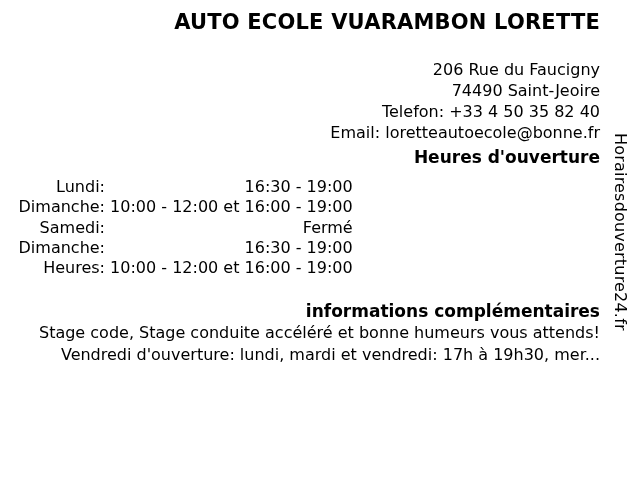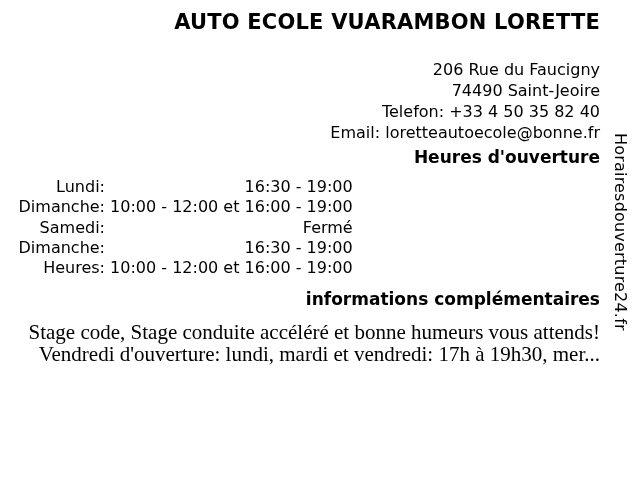--- a/index.html
+++ b/index.html
@@ -14,22 +14,22 @@
     font-size: 21px; line-height: 26px; font-weight: bold;
     margin: 9px 0 0 0; letter-spacing: 0.2px;
   }
   .contact { margin-top: 24px; font-size: 16px; line-height: 21px; }
   .contact div { white-space: pre; }
   h2 { font-size: 17px; line-height: 21px; font-weight: bold; margin: 0; }
   .hours-heading { margin-top: 4px; }
   .hours-table { border-collapse: collapse; margin-top: 9px; font-size: 16px; }
   .hours-table td { padding: 0; line-height: 20.3px; white-space: pre; vertical-align: top; }
   .hours-table td.day { width: 105px; }
-  .info-heading { margin-top: 11px; }
-  .info-text { margin-top: 11px; font-size: 21px; line-height: 22px; font-family: Liberation Serif, serif; }
+  .info-heading { margin-top: 23px; }
+  .info-text { font-size: 16px; line-height: 22px; }
   .info-text div { white-space: pre-wrap; }
   .watermark {
     position: absolute; top: 133px; right: 11px;
     writing-mode: vertical-rl; text-orientation: mixed;
     font-size: 16px; line-height: 18px; letter-spacing: 0.2px;
     color: #000000;
   }
 </style>
 </head>
 <body>

